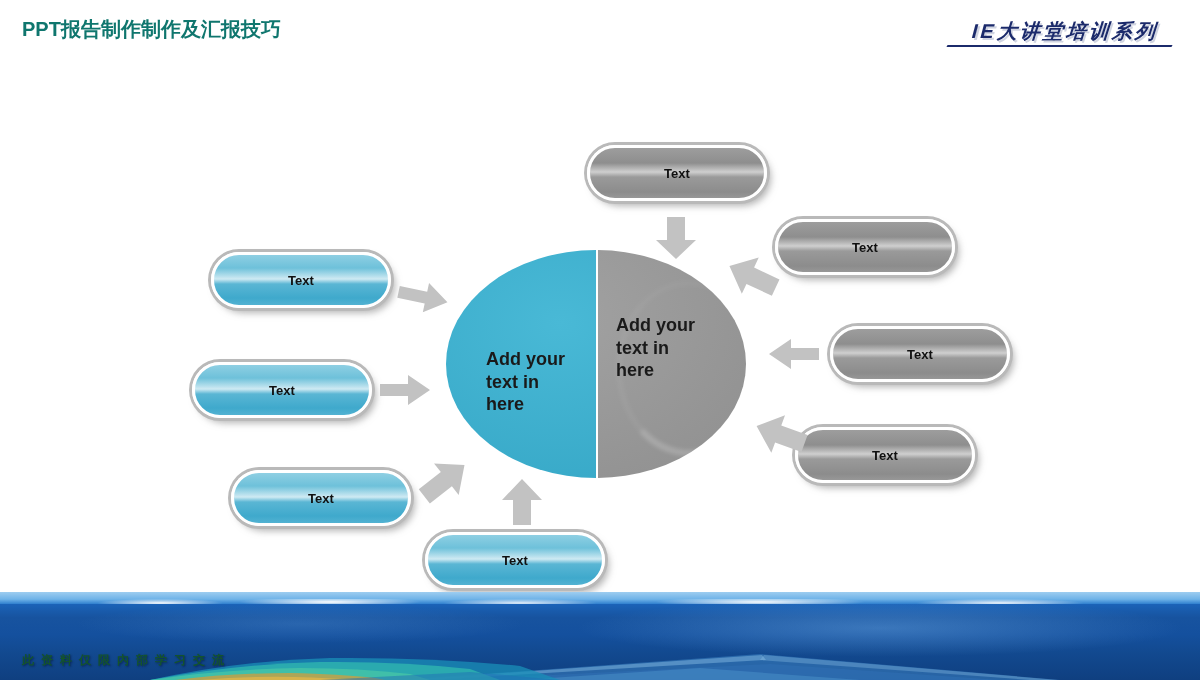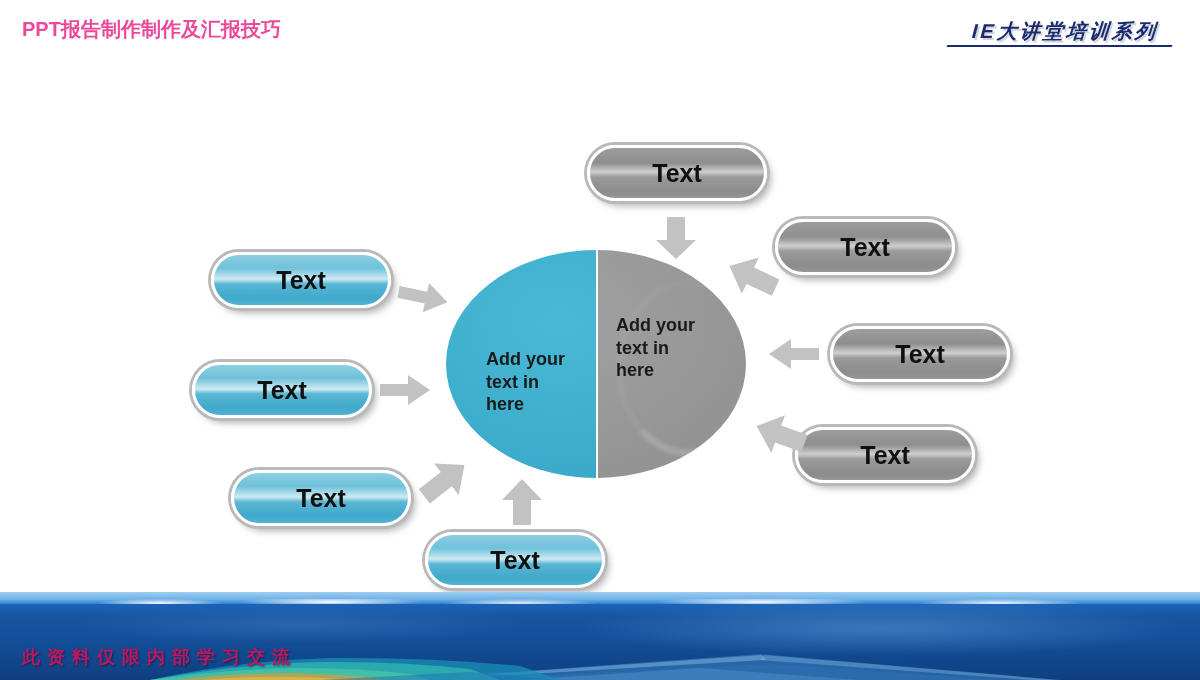--- a/index.html
+++ b/index.html
@@ -18,21 +18,21 @@
     background: #ffffff;
     overflow: hidden;
   }
 
   
   #slide-title {
     position: absolute;
     left: 22px; top: 16px;
     font-size: 20px;
     font-weight: bold;
-    color: #ec4899;
+    color: #0f766e;
     letter-spacing: 0px;
     white-space: nowrap;
   }
 
   #brand-logo {
     position: absolute;
     right: 42px; top: 18px;
     font-size: 20px;
     font-weight: bold;
     font-style: italic;
@@ -111,21 +111,21 @@
 
   
   .pill {
     position: absolute;
     border-radius: 999px;
     display: flex;
     align-items: center;
     justify-content: center;
     color: #101010;
     font-weight: bold;
-    font-size: 25px;
+    font-size: 13px;
     border: 3px solid #ffffff;
     box-shadow:
       0 0 0 3px #b9b9b9,
       4px 5px 7px rgba(120,120,120,0.55);
   }
   .pill-blue {
     background: linear-gradient(180deg,
         #8ecfe3 0%,
         #6ec1da 26%,
         #cfeaf3 48%,
@@ -187,23 +187,23 @@
       radial-gradient(ellipse 300px 26px at 300px 20px, rgba(110,170,230,0.22) 0%, rgba(110,170,230,0) 75%);
   }
   #reef {
     position: absolute; left: 0; bottom: 0;
     width: 1200px; height: 56px;
     overflow: hidden;
   }
   #footer-caption {
     position: absolute;
     left: 22px; bottom: 11px;
-    font-size: 18px;
-    font-weight: bold;
-    color: #be185d;
+    font-size: 12px;
+    font-weight: bold;
+    color: #14532d;
     letter-spacing: 7px;
     white-space: nowrap;
     text-shadow: 1px 1px 2px rgba(0,0,40,0.45);
   }
 </style>
 </head>
 <body>
 
 <div id="slide">
 

